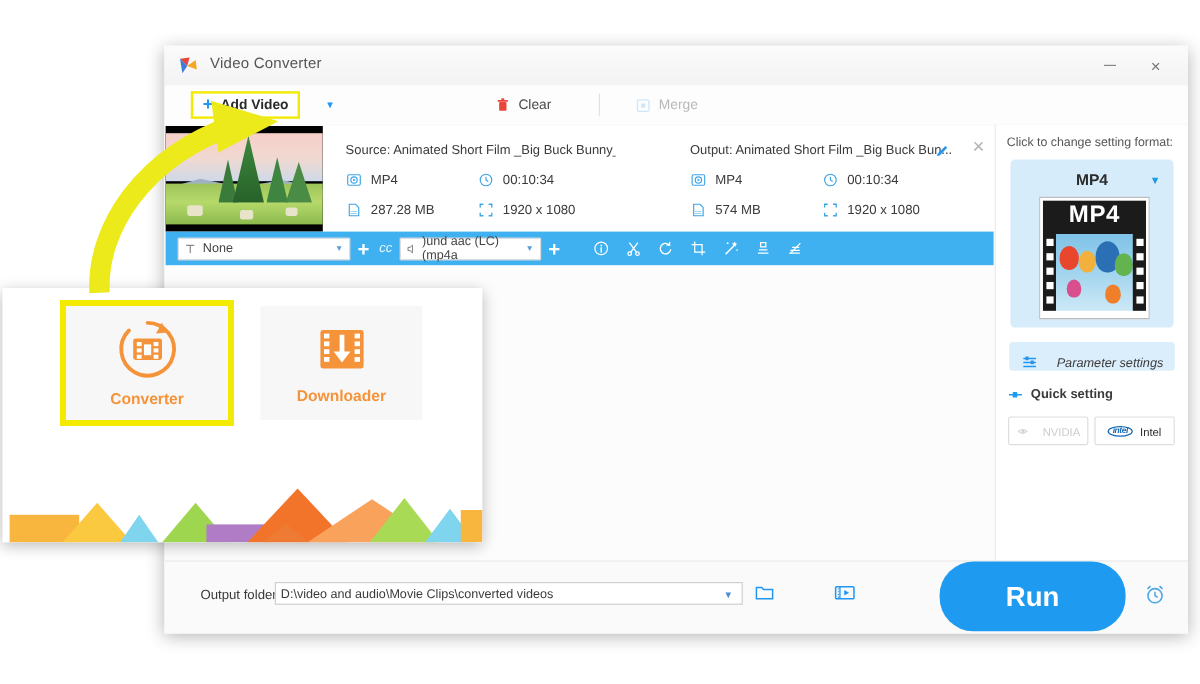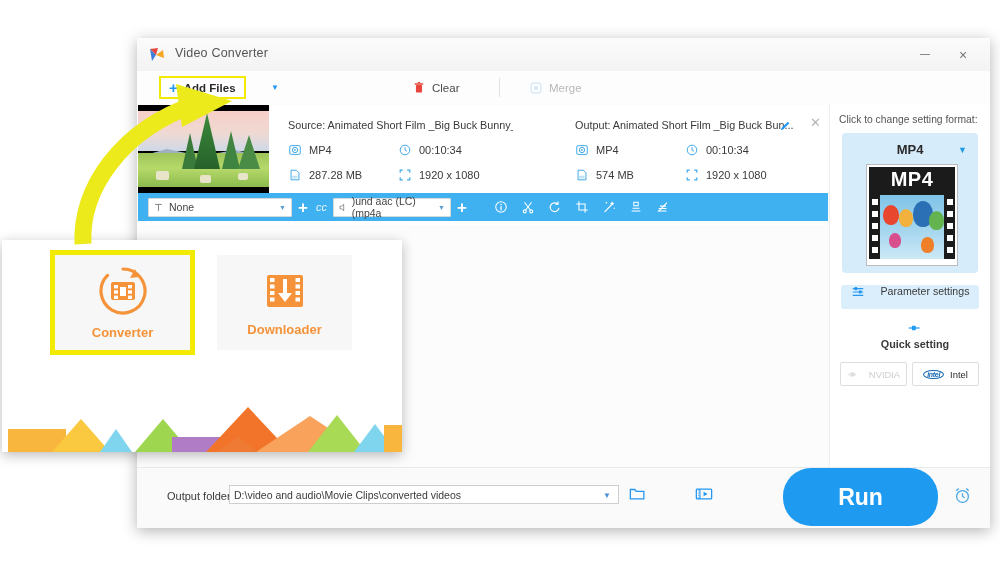--- a/index.html
+++ b/index.html
@@ -140,24 +140,24 @@
     font-size:20px;font-weight:700;letter-spacing:.5px;}
   .ft-pic{position:absolute;left:0;top:28px;width:100%;height:64px;
     background:linear-gradient(#7fc3e8,#a9d8ef 60%,#cde9f6);}
   .ft-strip{position:absolute;top:28px;width:11px;height:64px;background:#1b1b1b;}
   .ft-strip.l{left:0;} .ft-strip.r{right:0;}
   .ft-hole{position:absolute;left:2.5px;width:6px;height:6px;background:#fff;}
   .bal{position:absolute;border-radius:50% 50% 45% 45%;}
 
   #param-btn{
     margin:12px auto 0;width:138px;height:24px;background:#dbeefc;border-radius:3px;
-    display:flex;align-items:flex-start;justify-content:center;gap:16px;
-    font-size:10.6px;color:#3b3b3b;
-  }
-  #quick-row{display:flex;align-items:center;gap:5px;margin:14px 0 12px 10px;flex-direction:column;}
+    display:flex;align-items:flex-end;justify-content:center;gap:16px;
+    font-size:10.6px;color:#3b3b3b;font-style:italic;
+  }
+  #quick-row{display:flex;align-items:center;gap:5px;margin:14px 0 12px 10px;}
   #quick-lbl{font-size:10.8px;color:#3b3b3b;font-weight:600;}
   #slider-wrap{position:relative;margin:10px 0 0 8px;width:142px;height:36px;}
   #slider-track{position:absolute;left:2px;top:14px;width:138px;height:3px;border-radius:2px;
     background:linear-gradient(90deg,#6fce6f 0%,#d7e45c 28%,#f2dc50 52%,#ef8b3c 76%,#e03c2c 100%);}
   .tick{position:absolute;width:1px;height:5px;background:#c4c4c4;}
   #slider-knob{position:absolute;left:0;top:9px;width:13px;height:13px;border-radius:50%;
     background:#fff;border:1px solid #c2c2c2;box-shadow:0 1px 2px rgba(0,0,0,.18);}
   .sl-lbl{position:absolute;font-size:7.6px;color:#8a8a8a;white-space:nowrap;}
   #hw-btn{
     margin:12px auto 0;width:138px;height:24px;background:#dbeefc;border-radius:3px;
@@ -226,21 +226,21 @@
       <path d="M1 2 L7 8 L3 14 Z" fill="#3b7dd8"></path>
     </svg>
     <div id="app-title">Video Converter</div>
     <div class="win-btn" id="btn-min"></div>
     <div class="win-btn" id="btn-close">×</div>
   </div>
 
   <div id="toolbar">
     <div class="tb-item" id="tb-addfiles">
       <span class="plus-blue">+</span>
-      <span class="lbl">Add Files</span>
+      <span class="lbl">Add Video</span>
     </div>
     <div class="tb-item" id="tb-caret">▼</div>
     <div class="tb-item" id="tb-clear">
       <svg class="icon-sm" viewBox="0 0 16 16">
         <rect x="4.5" y="4.5" width="7" height="8.5" rx="1" fill="#e8453c"></rect>
         <rect x="3" y="2.6" width="10" height="1.7" rx=".8" fill="#e8453c"></rect>
         <rect x="6.5" y="1" width="3" height="1.6" rx=".6" fill="#e8453c"></rect>
       </svg>
       <span>Clear</span>
     </div>

